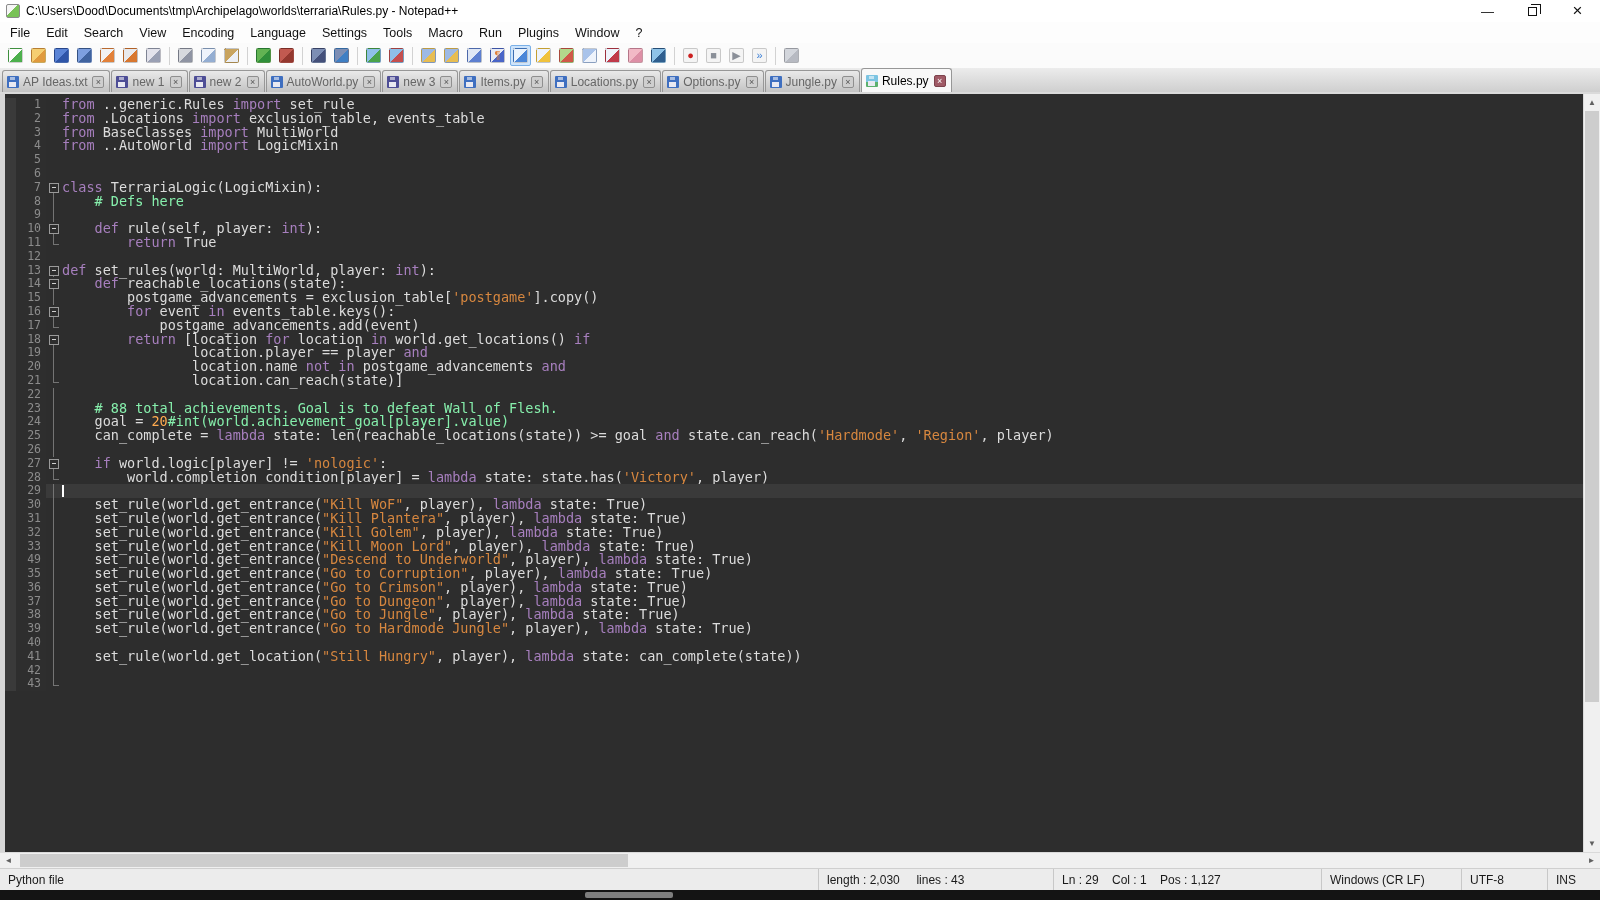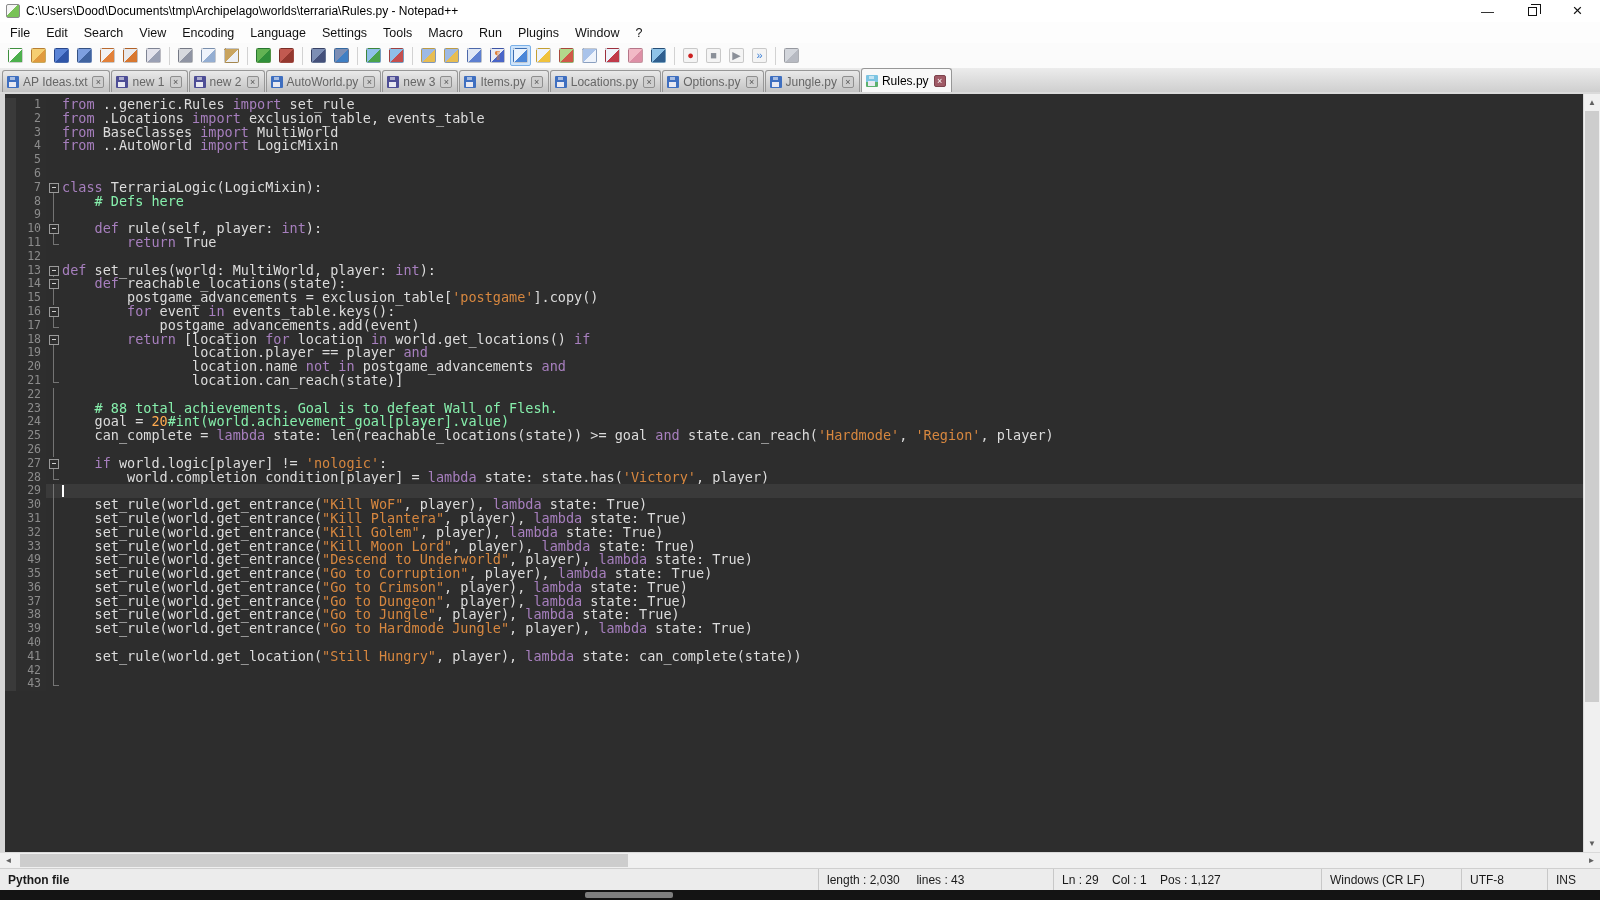--- a/index.html
+++ b/index.html
@@ -62,21 +62,21 @@
   .v-arrow { height:17px; display:flex; align-items:center; justify-content:center; font-size:8px; color:#606060; background:#f0f0f0; }
   .v-arrow.down { position:absolute; bottom:0; left:0; right:0; }
   .v-thumb { position:absolute; top:17px; left:1px; right:1px; height:78%; background:#cdcdcd; }
   .hscroll-row { height:16px; background:#f0f0f0; flex:none; display:flex; align-items:center; position:relative; border-top:1px solid #dadada; }
   .h-arrow { width:17px; text-align:center; font-size:8px; color:#606060; }
   .h-thumb { position:absolute; left:20px; width:38%; top:1px; bottom:1px; background:#cdcdcd; }
 
   
   .statusbar { height:22px; background:#ececec; display:flex; align-items:stretch; flex:none; font-size:12px; color:#1a1a1a; border-top:1px solid #cfcfcf; }
   .sb { display:flex; align-items:center; padding:0 8px; border-right:1px solid #c8c8c8; white-space:pre; }
-  .sb0 { flex:1;font-weight:bold; }
+  .sb0 { flex:1; }
   .sb1 { width:235px; } .sb2 { width:268px; } .sb3 { width:140px;text-align:center; } .sb4 { width:86px; } .sb5 { width:52px; border-right:none; }
 
   .bottom-strip { height:10px; background:#141414; flex:none; position:relative; }
   .taskbar-hint { position:absolute; left:585px; top:2px; width:88px; height:6px; background:#7f7f7f; border-radius:2px; }
 </style>
 </head>
 <body>
 
 <div class="app">
 

